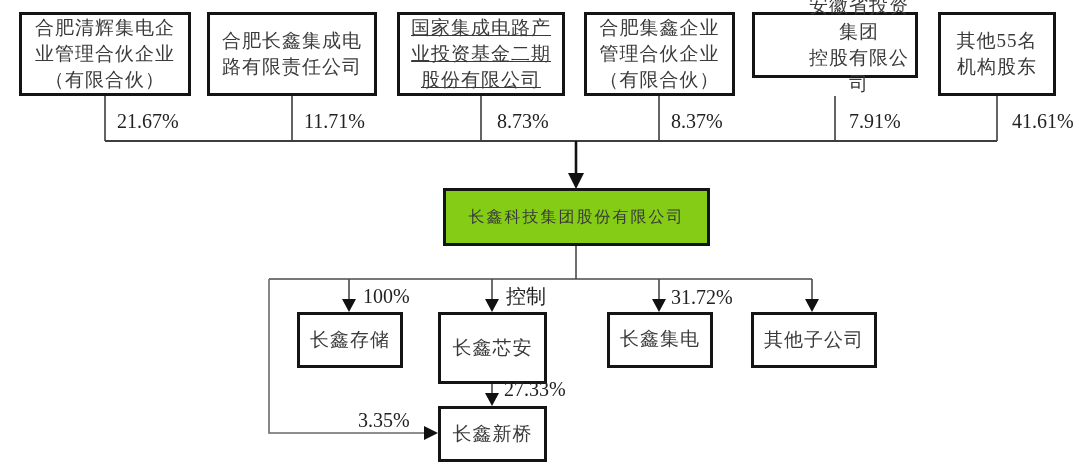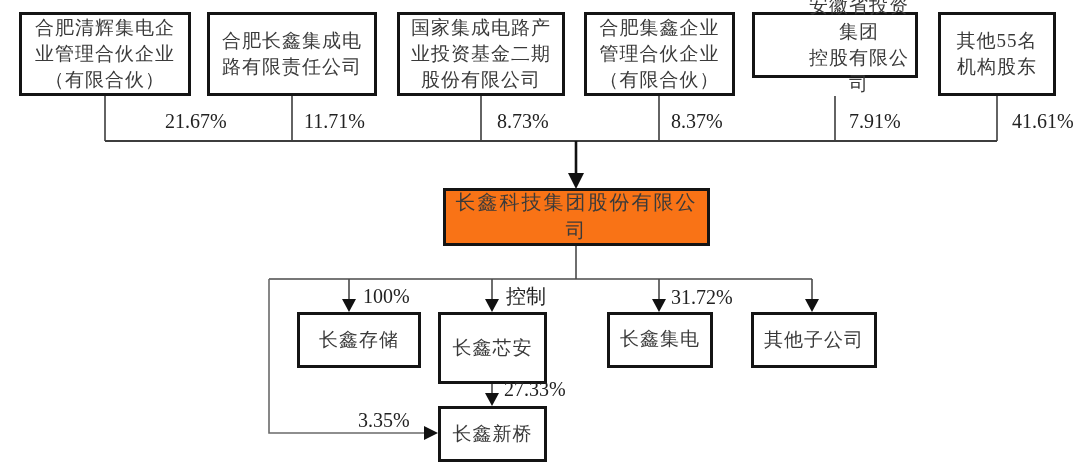--- a/index.html
+++ b/index.html
@@ -26,49 +26,49 @@
     align-items: center;
     justify-content: center;
     text-align: center;
     white-space: pre-line;
     font-size: 19px;
     line-height: 1.38;
     letter-spacing: 1px;
     color: #3a3a3a;
   }
   .node.root {
-    background: #f97316;
-    font-size: 20px;
+    background: #84cc16;
+    font-size: 16px;
     letter-spacing: 2px;
   }
   
   .b1 { left: 19px;  top: 12px; width: 172px; height: 84px; }
   .b2 { left: 207px; top: 12px; width: 170px; height: 84px; font-family: Liberation Serif, serif; }
-  .b3 { left: 397px; top: 12px; width: 168px; height: 84px; }
+  .b3 { left: 397px; top: 12px; width: 168px; height: 84px; text-decoration: underline; }
   .b4 { left: 584px; top: 12px; width: 151px; height: 84px; }
   .b5 { left: 752px; top: 12px; width: 166px; height: 66px; padding-left: 48px; }
   .b6 { left: 938px; top: 12px; width: 118px; height: 84px; }
   
   .root { left: 443px; top: 188px; width: 267px; height: 58px; }
   
-  .s1 { left: 297px; top: 312px; width: 124px; height: 56px; }
+  .s1 { left: 297px; top: 312px; width: 106px; height: 56px; }
   .s2 { left: 438px; top: 312px; width: 109px; height: 72px; }
   .s3 { left: 607px; top: 312px; width: 106px; height: 56px; font-family: Liberation Mono, monospace; }
   .s4 { left: 751px; top: 312px; width: 126px; height: 56px; }
   
   .bridge { left: 438px; top: 406px; width: 109px; height: 56px; }
 
   .lbl {
     position: absolute;
     font-size: 20px;
     color: #222222;
     line-height: 1.1;
     white-space: nowrap;
   }
-  .p1 { left: 117px;  top: 110px; margin-left: 48px; }
+  .p1 { left: 117px;  top: 110px; }
   .p2 { left: 304px;  top: 110px; }
   .p3 { left: 497px;  top: 110px; }
   .p4 { left: 671px;  top: 110px; }
   .p5 { left: 849px;  top: 110px; }
   .p6 { left: 1012px; top: 110px; }
   .q1 { left: 363px; top: 285px; }
   .q2 { left: 506px; top: 285px; }
   .q3 { left: 671px; top: 286px; }
   .r1 { left: 504px; top: 378px; }
   .r2 { left: 358px; top: 409px; }

